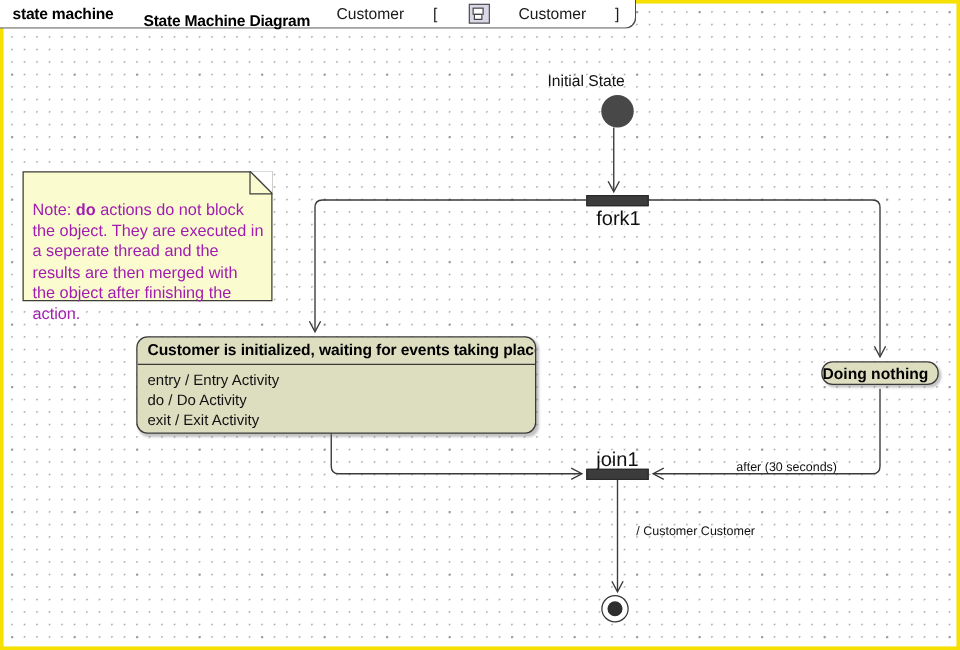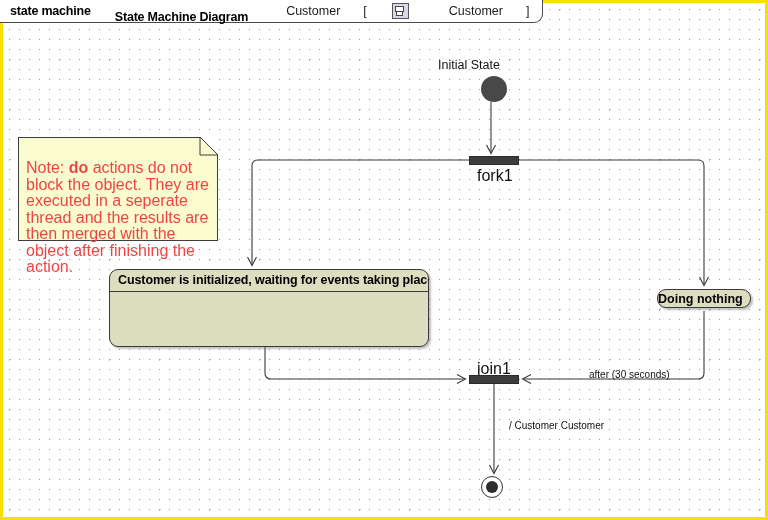--- a/index.html
+++ b/index.html
@@ -74,21 +74,21 @@
     font-size: 12.5px;
     font-weight: bold;
     color: #000000;
     margin-left: 4px;
     letter-spacing: -0.2px;
     margin-top: 12px;
   }
   #title-tab .ctx {
     font-size: 12.5px;
     color: #1a1a1a;
-    margin-left: 18px;
+    margin-left: 1px;
   }
   #title-tab .brk {
     font-size: 12.5px;
     color: #1a1a1a;
     margin: 0 3px;
   }
   .sm-icon {
     display: inline-block;
     width: 15px; height: 14px;
     border: 1px solid #555;
@@ -133,23 +133,23 @@
   }
   #note .fold-line {
     position: absolute;
     right: -1px;  top: -1px;
     width: 25px;  height: 25px;
   }
   #note .note-text {
     position: absolute;
     left: 7px;  top: 22px;
     right: 6px;
-    font-size: 16px;
+    font-size: 13px;
     line-height: 16.5px;
-    color: #ef4444;
+    color: #a21caf;
   }
   #note .note-text b { font-weight: bold; }
 
   
   #wires {
     position: absolute;
     left: 0; top: 0;
     width: 762px;  height: 514px;
     z-index: 10;
   }
@@ -335,20 +335,25 @@
     </div>
 
     <div id="initial-state-label">Initial State</div>
     <div id="initial-state"></div>
 
     <div id="fork-bar"></div>
     <div id="fork-label">fork1</div>
 
     <div id="state-main">
       <div class="sm-title">Customer is initialized, waiting for events taking place</div>
+      <div class="sm-body">
+        <div>entry / Entry Activity</div>
+        <div>do / Do Activity</div>
+        <div>exit / Exit Activity</div>
+      </div>
     </div>
 
     <div id="state-doing">
       <span class="dn-label">Doing nothing</span>
     </div>
 
     <div id="join-label">join1</div>
     <div id="join-bar"></div>
 
     <div class="edge-label" id="label-after">after (30 seconds)</div>

